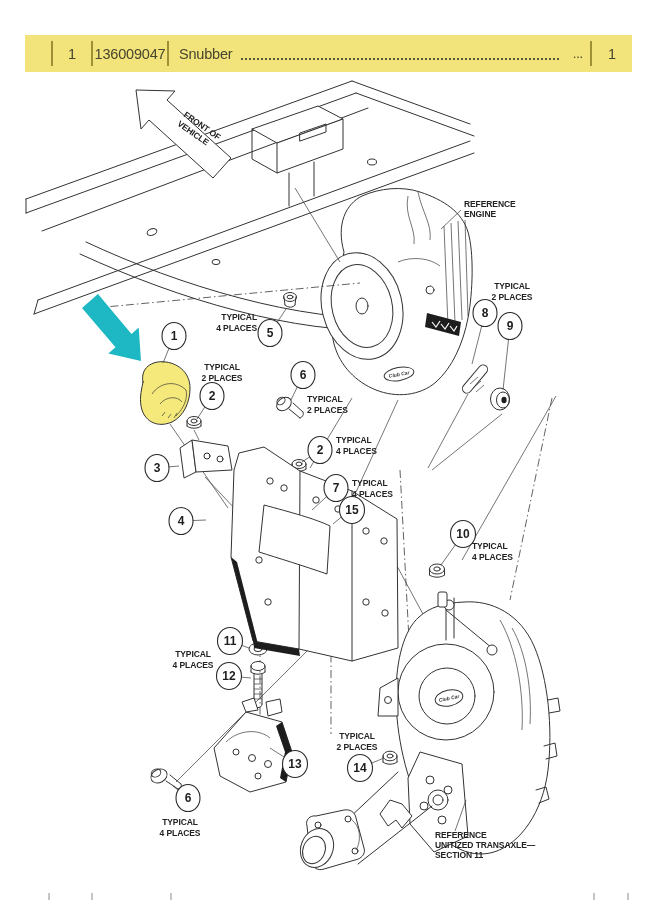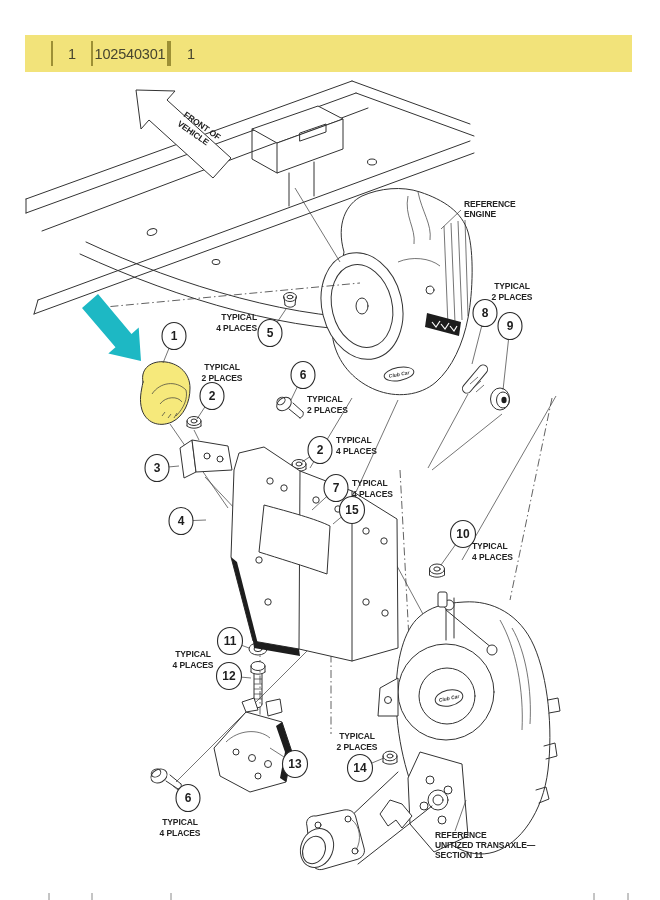--- a/index.html
+++ b/index.html
@@ -37,22 +37,27 @@
   .logo{font:italic 600 5px "Liberation Sans",sans-serif;fill:#333;text-anchor:middle;}
 </style>
 </head>
 <body>
 
 <div class="partsrow" style="background: rgb(242, 227, 122);">
   <div class="sp"></div>
   <div class="div"></div>
   <div class="cell c-item">1</div>
   <div class="div"></div>
-  <div class="cell c-part">102540301</div>
+  <div class="cell c-part">136009047</div>
   <div class="div"></div>
+  <div class="cell c-desc">
+    <span>Snubber</span>
+    <span class="leader"></span>
+    <span class="trail">...</span>
+  </div>
   <div class="div"></div>
   <div class="cell c-qty">1</div>
 </div>
 
 <svg width="660" height="900" viewBox="0 0 660 900">
 
   <g>
     <path class="ln" d="M26 199 L352 81"></path>
     <path class="ln" d="M26 213 L356 93"></path>
     <path class="ln" d="M42 231 L368 108"></path>

